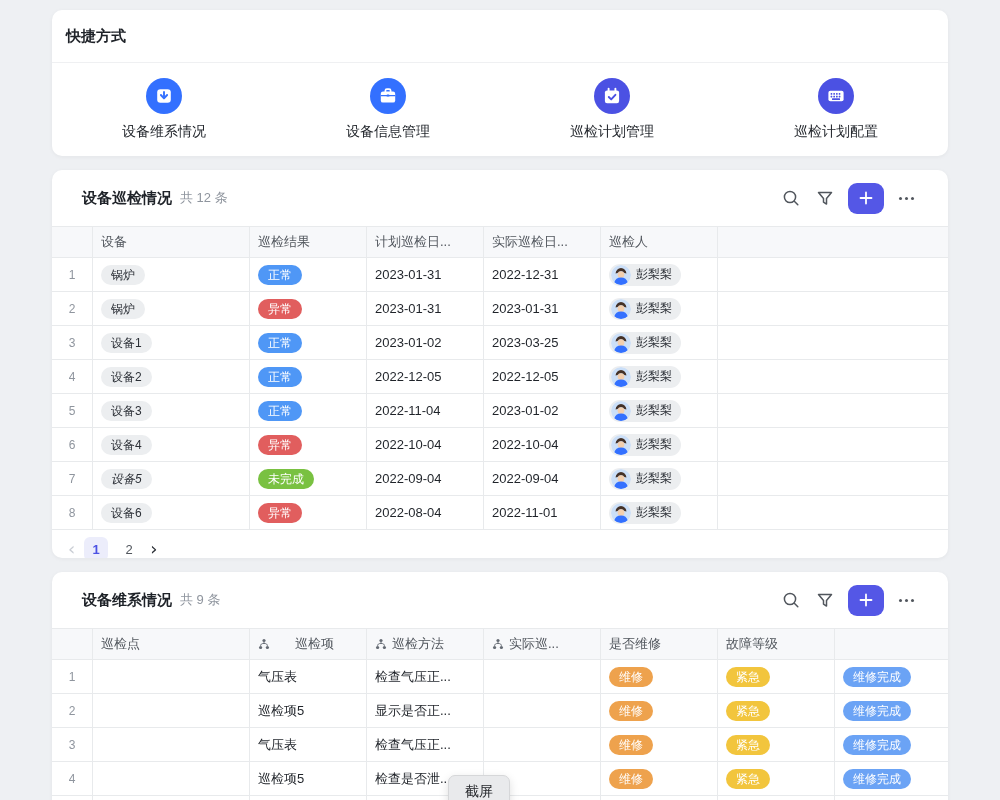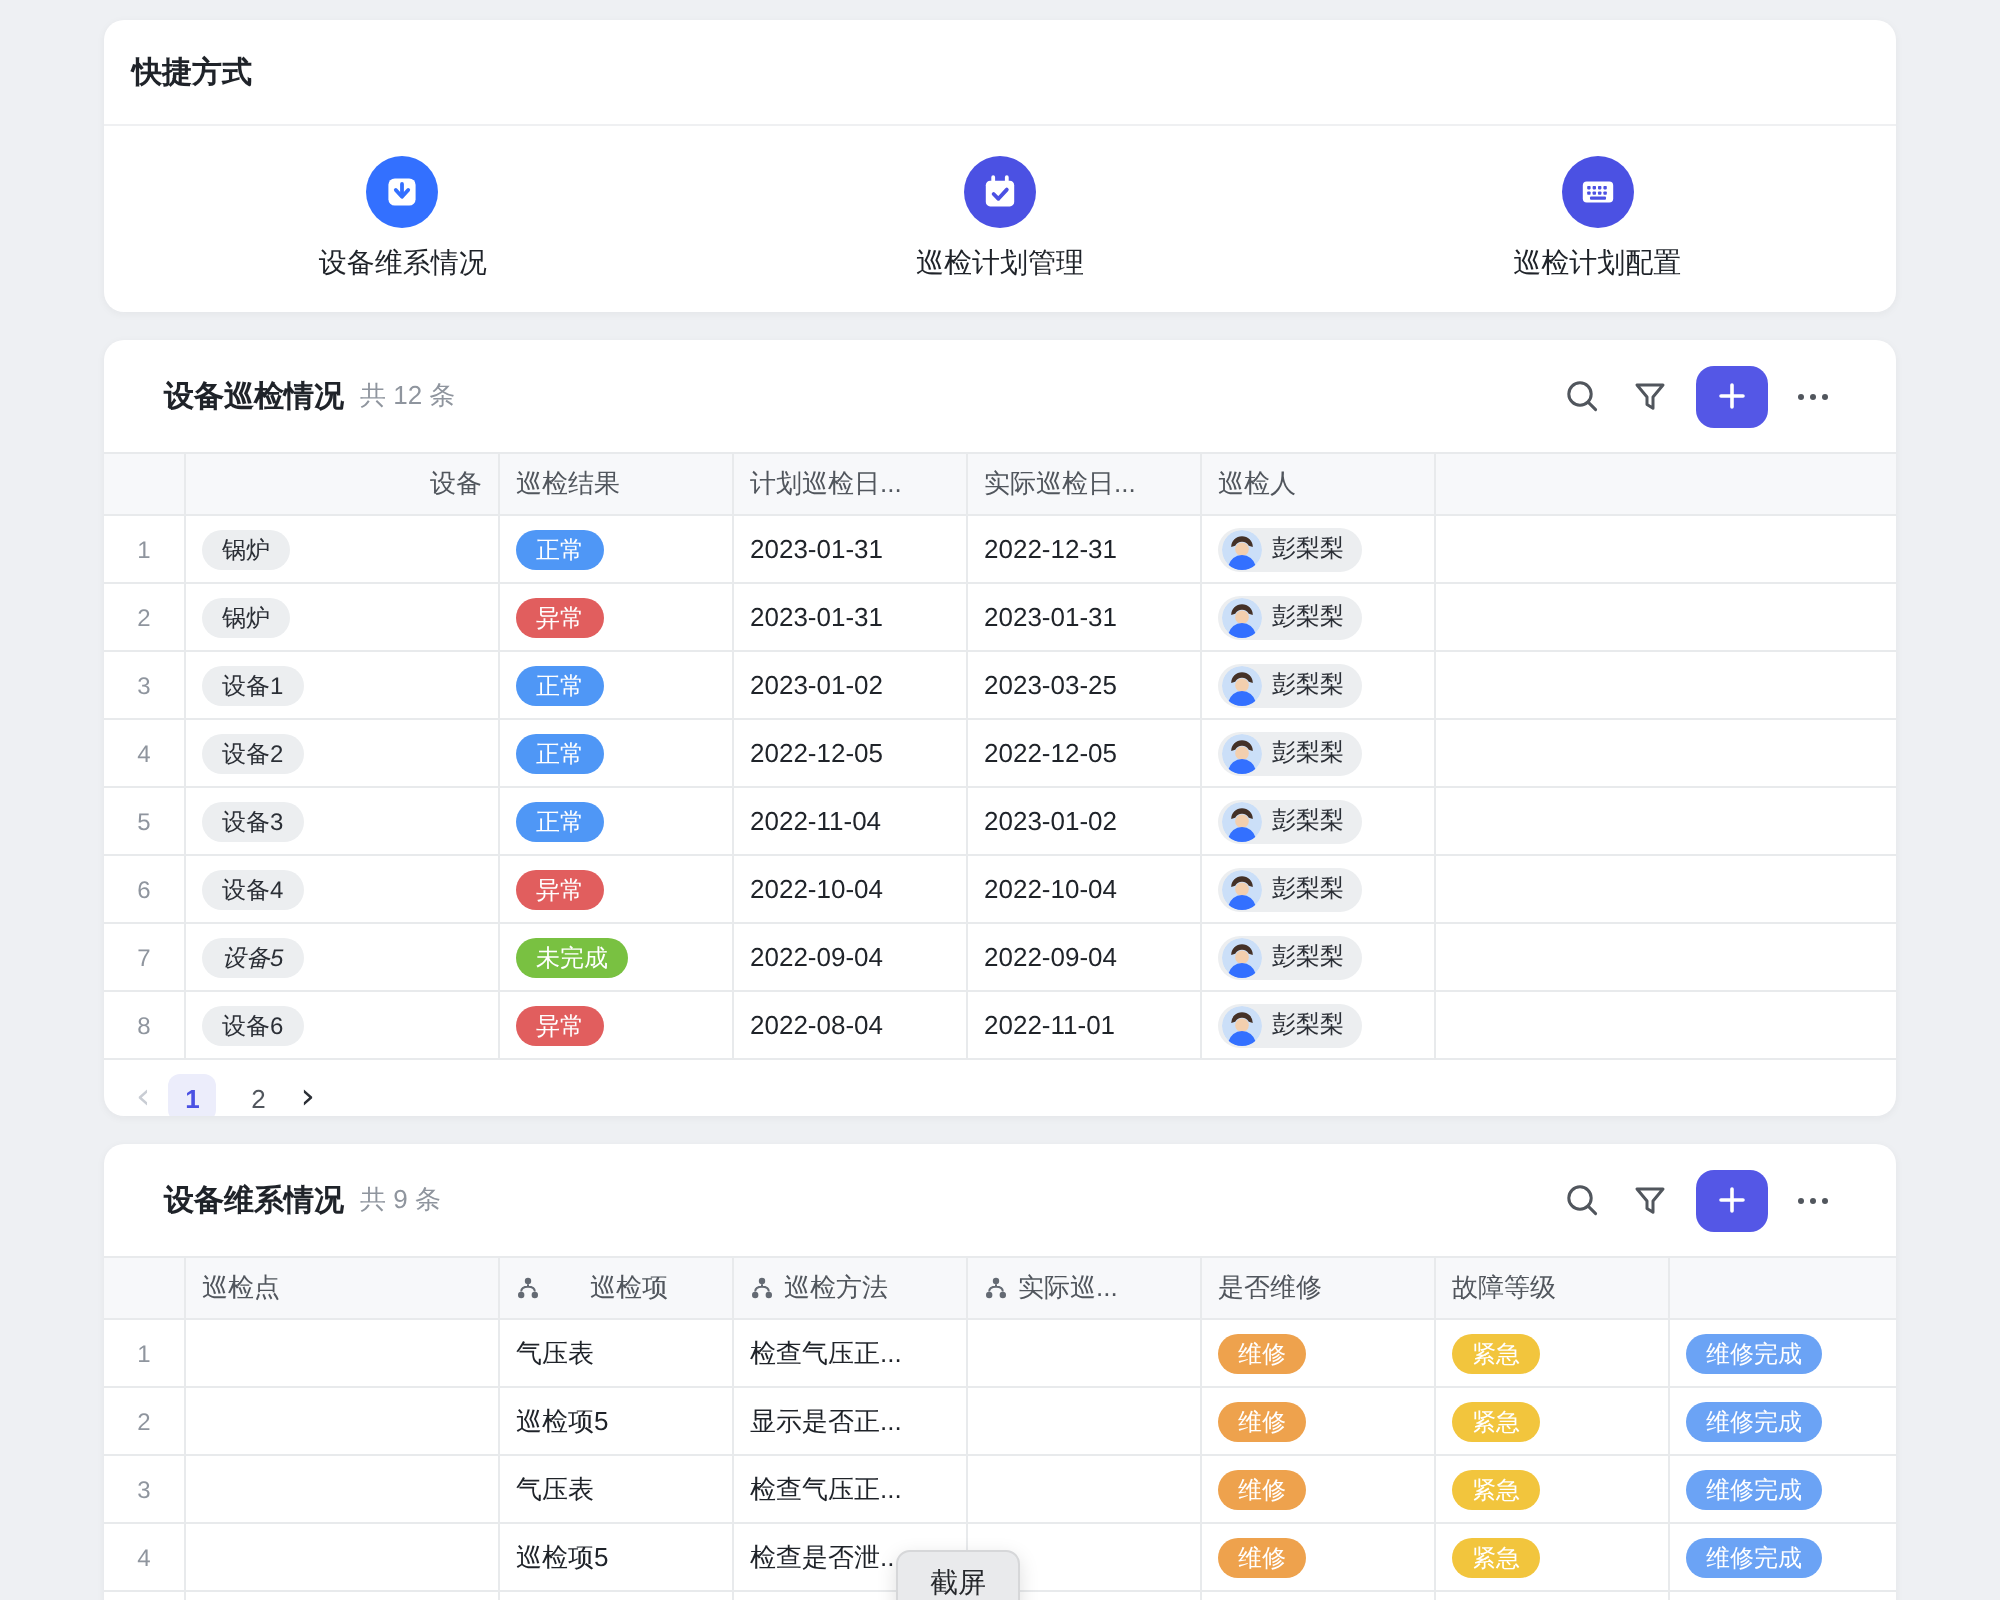--- a/index.html
+++ b/index.html
@@ -69,20 +69,31 @@
         <span class="sc-circle" style="background: rgb(51, 112, 255); color: rgb(51, 112, 255);">
           <svg width="20" height="20" viewBox="0 0 20 20">
             <rect x="3.2" y="3.2" width="13.6" height="13.6" rx="3.2" fill="#fff"></rect>
             <path d="M10 6 V10.6" stroke="currentColor" stroke-width="1.9" stroke-linecap="round"></path>
             <path d="M6.9 9 L10 12.4 L13.1 9" fill="none" stroke="currentColor" stroke-width="1.9" stroke-linecap="round" stroke-linejoin="round"></path>
           </svg>
         </span>
         <span class="sc-label">设备维系情况</span>
       </div>
       <div class="shortcut">
+        <span class="sc-circle" style="background: rgb(51, 112, 255); color: rgb(51, 112, 255);">
+          <svg width="20" height="20" viewBox="0 0 20 20">
+            <path d="M7.4 6 V4.6 a1.5 1.5 0 0 1 1.5 -1.5 h2.2 a1.5 1.5 0 0 1 1.5 1.5 V6" fill="none" stroke="#fff" stroke-width="1.7"></path>
+            <rect x="2.8" y="5.6" width="14.4" height="11" rx="2.2" fill="#fff"></rect>
+            <path d="M2.8 9.6 H17.2" stroke="currentColor" stroke-width="1.4"></path>
+            <rect x="8.6" y="8.6" width="2.8" height="2" rx="0.6" fill="currentColor"></rect>
+          </svg>
+        </span>
+        <span class="sc-label">设备信息管理</span>
+      </div>
+      <div class="shortcut">
         <span class="sc-circle" style="background: rgb(75, 81, 227); color: rgb(75, 81, 227);">
           <svg width="20" height="20" viewBox="0 0 20 20">
             <rect x="2.9" y="4.4" width="14.2" height="12.8" rx="2.2" fill="#fff"></rect>
             <path d="M6.6 2.6 V6 M13.4 2.6 V6" stroke="#fff" stroke-width="1.9" stroke-linecap="round"></path>
             <path d="M6.8 11 L9.2 13.4 L13.4 8.8" fill="none" stroke="currentColor" stroke-width="1.9" stroke-linecap="round" stroke-linejoin="round"></path>
           </svg>
         </span>
         <span class="sc-label">巡检计划管理</span>
       </div>
       <div class="shortcut">
@@ -133,21 +144,21 @@
           <i></i>
           <i></i>
         </span>
     </div>
   </div>
   <div class="grid" id="grid1">
       <div class="trow thead">
         <div class="cell num" style="width: 40px;">
           <span></span>
         </div>
-        <div class="cell" style="width: 140px; justify-content: flex-end;">
+        <div class="cell" style="width: 140px;">
           <span>设备</span>
         </div>
         <div class="cell" style="width: 100px;">
           <span>巡检结果</span>
         </div>
         <div class="cell" style="width: 100px;">
           <span>计划巡检日...</span>
         </div>
         <div class="cell" style="width: 100px;">
           <span>实际巡检日...</span>

